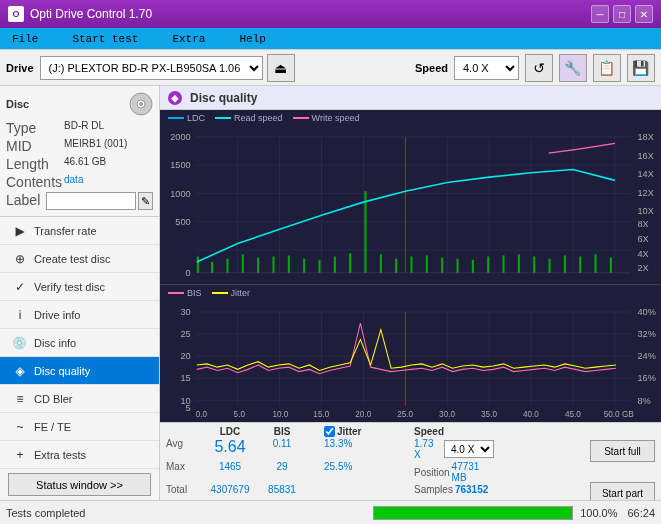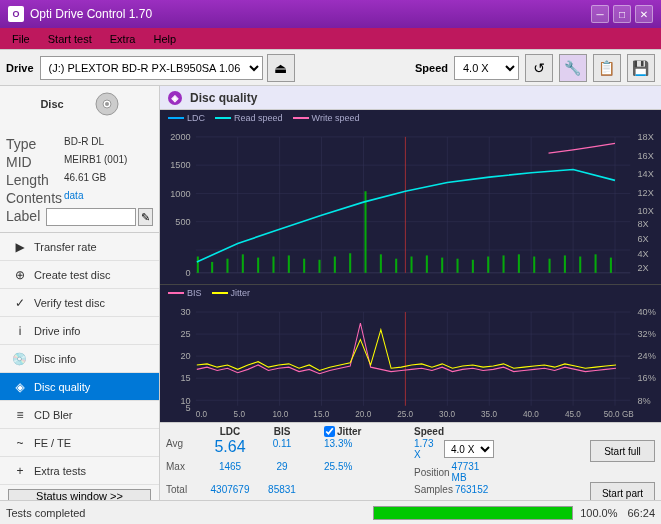--- a/index.html
+++ b/index.html
@@ -7,40 +7,40 @@
 
     
     .titlebar { background: linear-gradient(to bottom, #9b2fc0, #7b1fa2); color: white; height: 28px; display: flex; align-items: center; justify-content: space-between; padding: 0 8px; }
     .titlebar-left { display: flex; align-items: center; gap: 6px; }
     .titlebar-icon { width: 16px; height: 16px; background: #fff; border-radius: 2px; display: flex; align-items: center; justify-content: center; font-size: 9px; color: #7b1fa2; font-weight: bold; }
     .titlebar-title { font-size: 12px; }
     .titlebar-controls { display: flex; gap: 4px; }
     .titlebar-btn { width: 18px; height: 18px; background: rgba(255,255,255,0.2); border: 1px solid rgba(255,255,255,0.4); color: white; font-size: 10px; cursor: pointer; display: flex; align-items: center; justify-content: center; border-radius: 2px; }
 
     
-    .menubar { background: #be185d; border-bottom: 1px solid #ccc; height: 22px; display: flex; align-items: center; padding: 0 4px; gap: 2px; }
+    .menubar { background: #0ea5e9; border-bottom: 1px solid #ccc; height: 22px; display: flex; align-items: center; padding: 0 4px; gap: 18px; font-family: Liberation Mono, monospace; }
     .menu-item { padding: 2px 8px; font-size: 11px; cursor: pointer; }
 
     
     .toolbar { background: #f0f0f0; border-bottom: 1px solid #ccc; height: 36px; display: flex; align-items: center; padding: 0 6px; gap: 6px; }
     .toolbar-label { font-size: 11px; font-weight: 600; }
     .drive-select-container { display: flex; align-items: center; gap: 4px; flex: 1; }
     .drive-select { height: 24px; font-size: 11px; border: 1px solid #999; background: white; padding: 0 4px; min-width: 220px; }
     .toolbar-icon-btn { width: 28px; height: 28px; background: #e8e8e8; border: 1px solid #999; cursor: pointer; display: flex; align-items: center; justify-content: center; font-size: 14px; }
     .speed-select { height: 24px; font-size: 11px; border: 1px solid #999; background: white; padding: 0 4px; width: 65px; }
 
     
     .main-content { display: flex; height: calc(524px - 28px - 22px - 36px - 24px); }
 
     
     .sidebar { width: 160px; background: #f5f5f5; border-right: 1px solid #ccc; display: flex; flex-direction: column; overflow-y: auto; }
 
     
     .disc-panel { border-bottom: 1px solid #ccc; padding: 6px; }
-    .disc-header { display: flex; align-items: center; justify-content: center; margin-bottom: 20px; gap: 31px; }
+    .disc-header { display: flex; align-items: center; justify-content: space-between; margin-bottom: 4px; gap: 31px; }
     .disc-title { font-size: 11px; font-weight: bold; color: #333; }
 
     .disc-info-row { display: flex; margin-bottom: 2px; }
     .disc-info-label { width: 58px; font-size: 14px; color: #555; }
     .disc-info-value { font-size: 10px; color: #333; font-weight: 500; }
     .disc-info-value.blue { color: #0078d7; }
     .disc-label-row { display: flex; align-items: flex-start; margin-top: 2px; }
     .disc-label-input { width: 90px; height: 18px; border: 1px solid #999; font-size: 10px; padding: 0 2px; }
     .disc-label-btn { width: 20px; height: 18px; margin-left: 2px; background: #e8e8e8; border: 1px solid #999; cursor: pointer; display: flex; align-items: center; justify-content: center; font-size: 11px; }
 
@@ -403,21 +403,21 @@
           </div>
 
           <div style="display:grid;grid-template-columns:38px 52px 52px 16px 90px 80px;">
             <span style="font-size:10px;color:#555;">Total</span>
             <span style="font-size:10px;color:#0078d7;text-align:center;">4307679</span>
             <span style="font-size:10px;color:#0078d7;text-align:center;">85831</span>
             <span style="font-size:10px;"></span>
             <span style="font-size:10px;"></span>
             <div style="display:flex;align-items:center;gap:2px;">
               <span style="font-size:10px;color:#555;">Samples</span>
-              <span style="font-size:10px;color:#0078d7;">763152</span>
+              <span style="font-size:10px;color:#0078d7;font-weight:bold;">763152</span>
             </div>
           </div>
         </div>
 
         <div style="display:flex;flex-direction:column;gap:20px;padding-top:14px;">
           <button class="start-btn">Start full</button>
           <button class="start-btn">Start part</button>
         </div>
       </div>
     </div>

